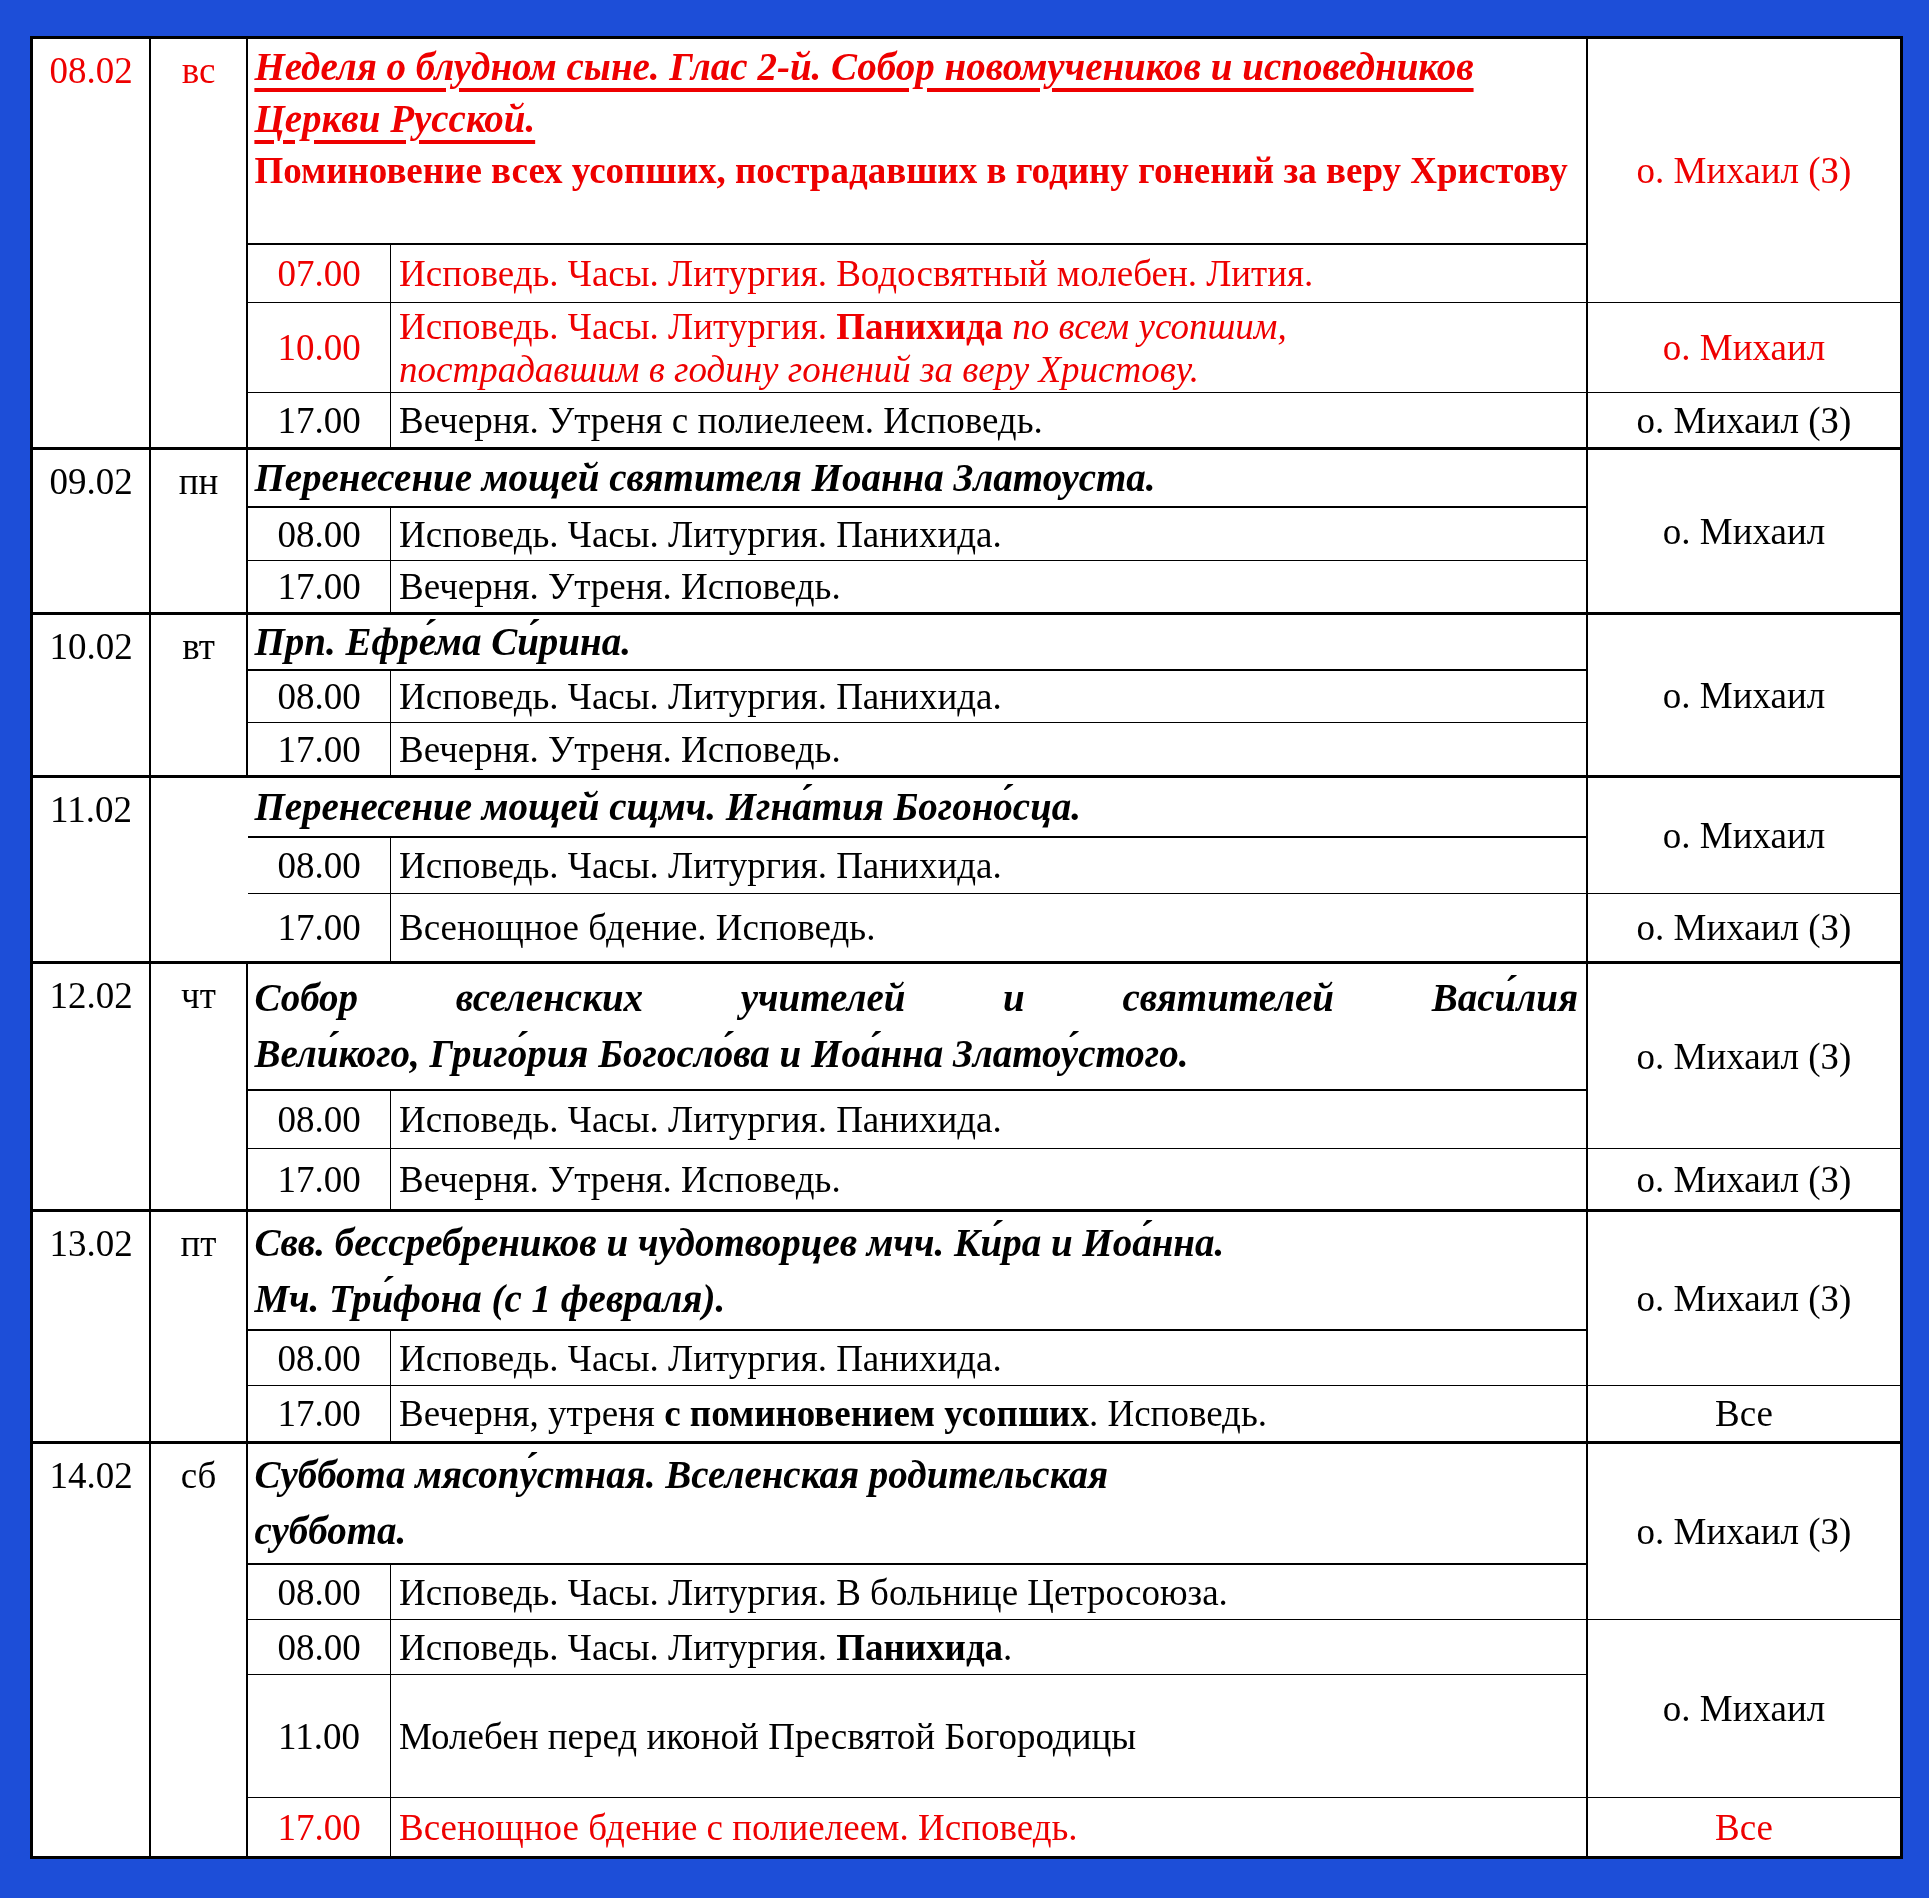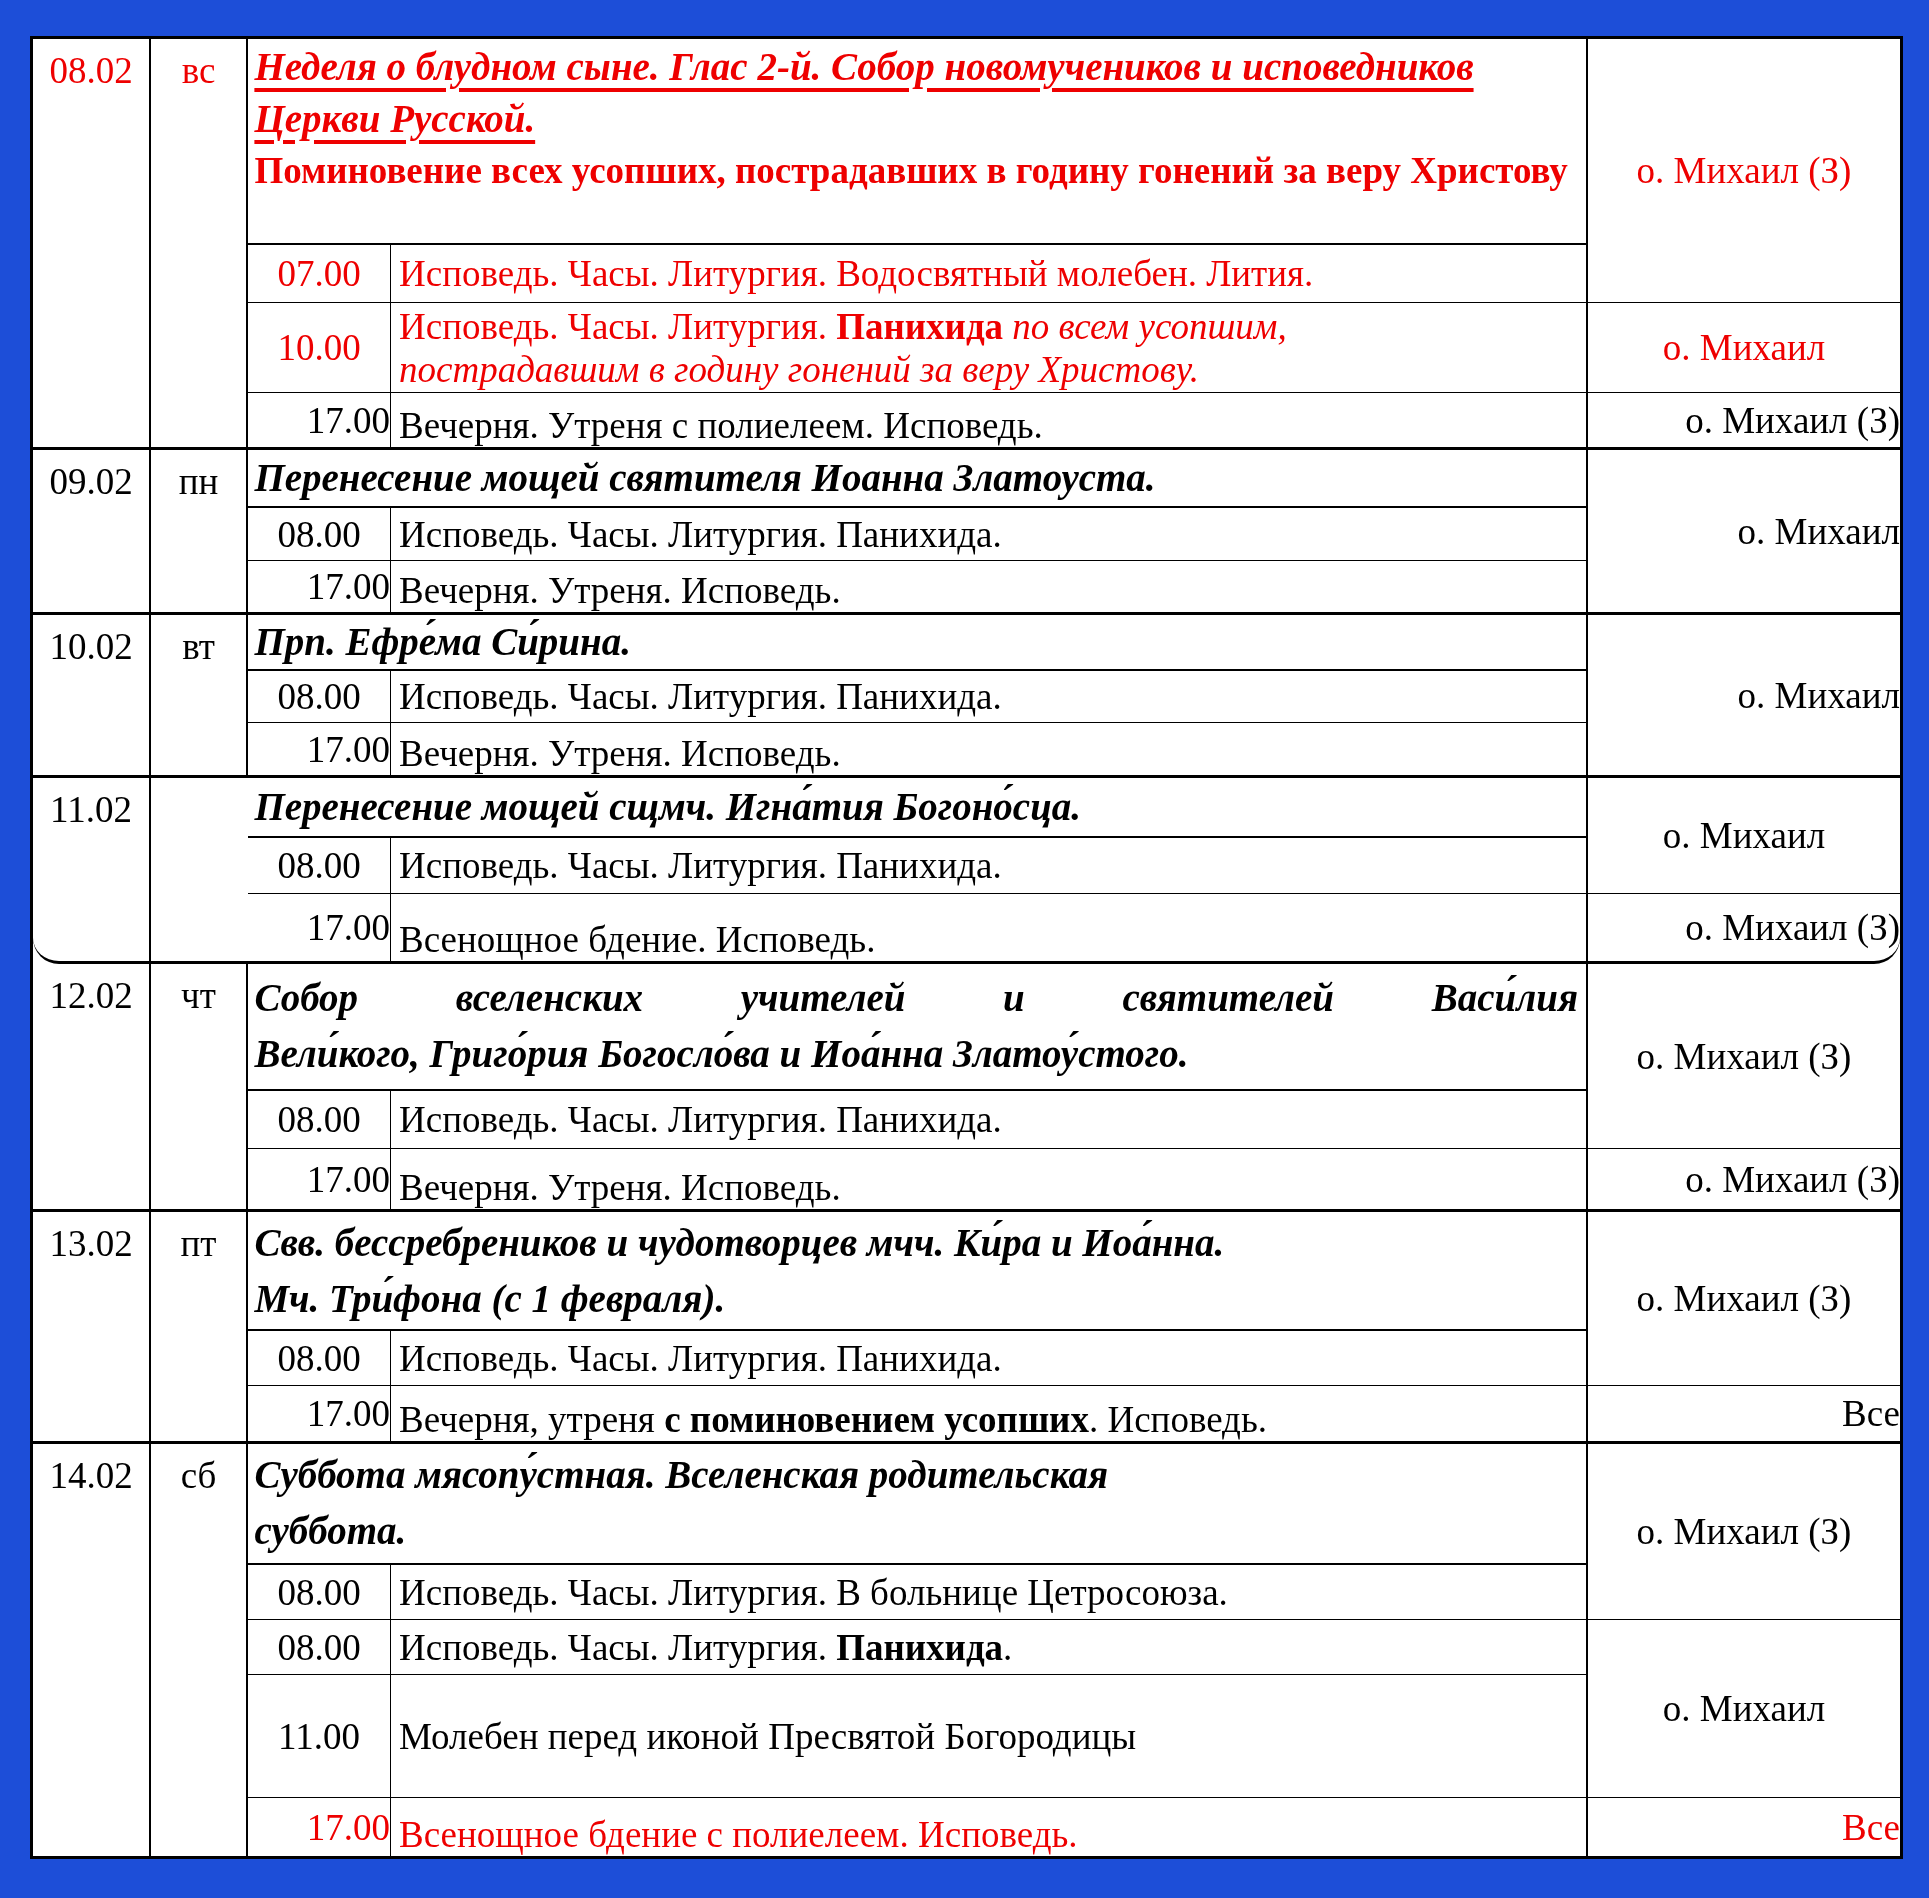--- a/index.html
+++ b/index.html
@@ -6,36 +6,36 @@
   .page{position:relative;width:1930px;height:1898px;background:#1d4ed8;
         font-family:"Liberation Serif","DejaVu Serif",serif;color:#000;}
   .tbl{position:absolute;left:30px;top:36px;width:1873px;border:3.2px solid #000;
        box-sizing:border-box;background:#fff;}
   .sec{display:grid;grid-template-columns:118px 97px 143px 1197px 312px;
        border-bottom:3.2px solid #000;}
   .sec:last-child{border-bottom:none;}
   .sec0{grid-template-rows:206px 58px 90px 54px;}
   .sec1{grid-template-rows:58px 53px 51px;}
   .sec2{grid-template-rows:56px 52px 52px;}
-  .sec3{grid-template-rows:60px 56px 67px;border-radius:26px;}
+  .sec3{grid-template-rows:60px 56px 67px;}
   .sec4{grid-template-rows:127px 58px 60px;}
   .sec5{grid-template-rows:119px 55px 55px;}
   .sec6{grid-template-rows:121px 55px 55px 123px 58px;}
   .cell{box-sizing:border-box;font-size:37px;overflow:visible;}
   .date,.day{border-right:2.4px solid #000;display:flex;justify-content:center;
              align-items:flex-start;padding-top:9.7px;}
   .head{border-right:2.4px solid #000;border-bottom:2.4px solid #000;padding:1.6px 8px 0 6.4px;}
   .head.mid{display:flex;align-items:center;padding-top:0;}
   .time{border-right:1.6px solid #000;border-bottom:1.6px solid #000;
         display:flex;align-items:center;justify-content:center;}
   .desc{border-right:2.4px solid #000;border-bottom:1.6px solid #000;
         display:flex;flex-direction:column;justify-content:center;padding-left:8px;}
   .priest{border-bottom:1.6px solid #000;display:flex;align-items:center;
           justify-content:center;text-align:center;}
-  .nb{border-bottom:none !important;justify-content:flex-end;}
+  .nb{border-bottom:none !important;}
   .red{color:#ee0000;}
   .b{font-weight:bold;}
   .i{font-style:italic;}
   .ft{font-weight:bold;font-style:italic;font-size:39px;line-height:52px;}
   .u{text-decoration:underline;text-decoration-thickness:4px;text-underline-offset:8px;}
   .sub{font-weight:bold;font-size:37px;line-height:50px;margin-top:1.6px;}
   .two{line-height:43px;}
   .jline{text-align:justify;text-align-last:justify;width:100%;display:block;}
   .hl{line-height:56px;}
   .ml{line-height:53px;}

